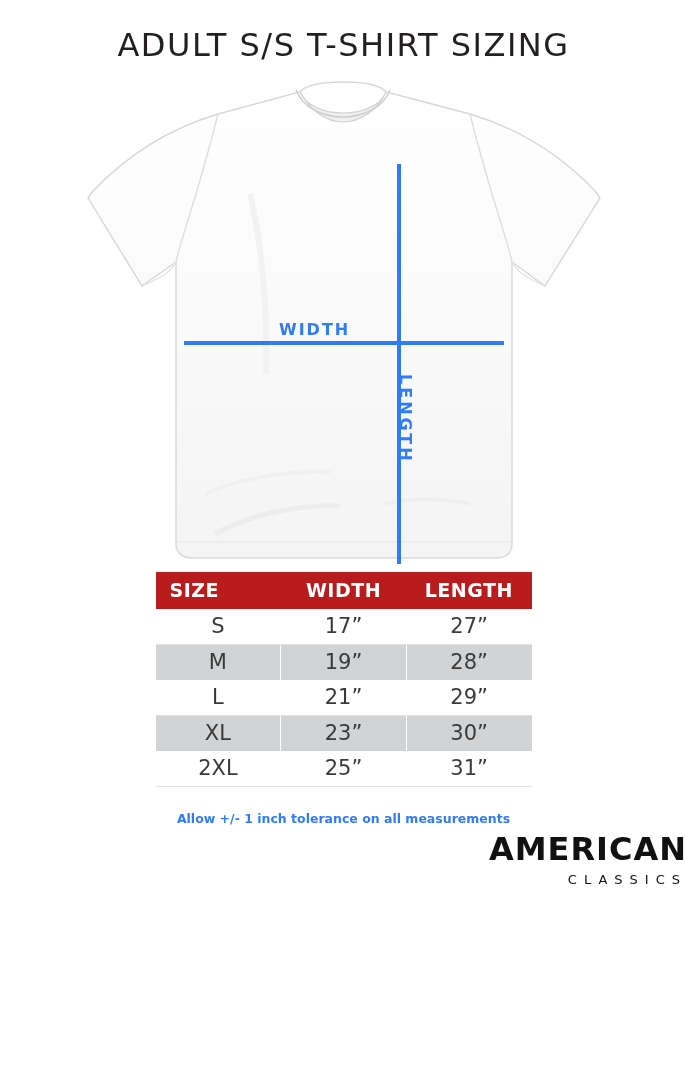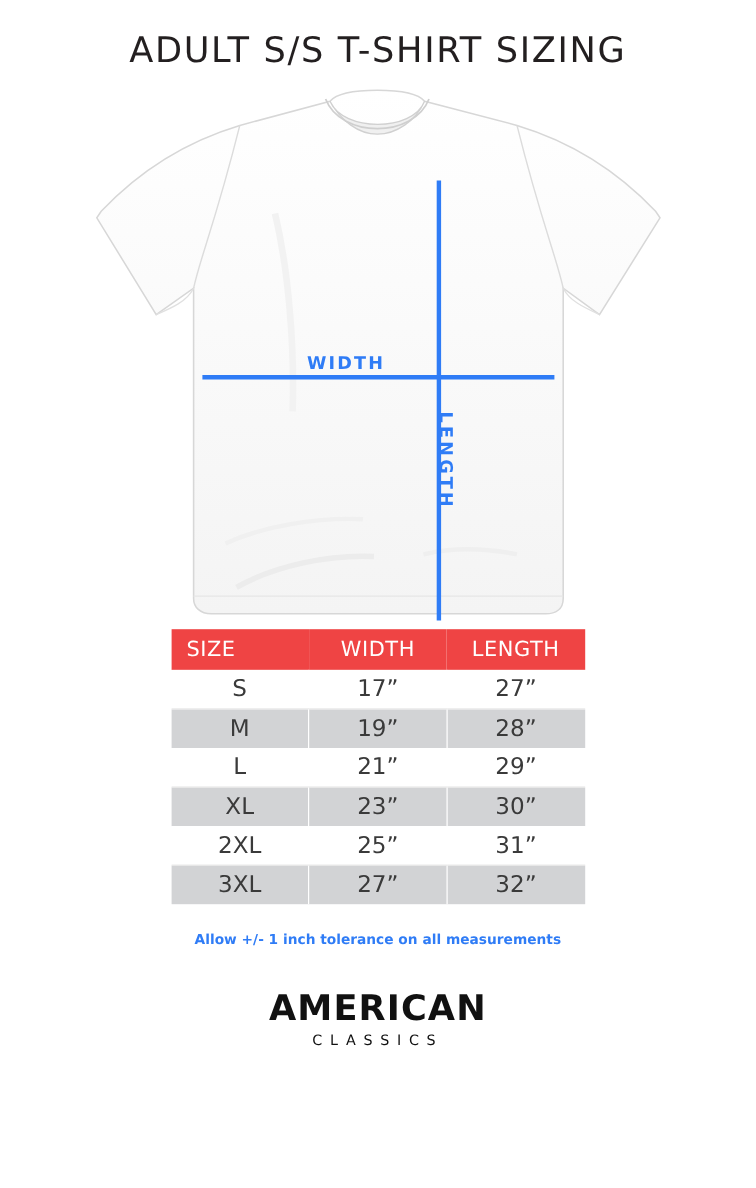--- a/index.html
+++ b/index.html
@@ -64,24 +64,24 @@
   .table-wrap {
     width: 376px;
     margin: 8px auto 0 auto;
   }
   table.size-table {
     border-collapse: collapse;
     width: 376px;
     table-layout: fixed;
   }
   table.size-table thead th {
-    background: #ef4444;
+    background: #b91c1c;
     color: #ffffff;
     font-size: 19px;
-    font-weight: normal;
+    font-weight: bold;
     padding: 7px 0 8px 0;
     font-family: "DejaVu Sans", sans-serif;
     letter-spacing: 0.5px;
   }
   table.size-table thead th.col-size { text-align: left; padding-left: 14px; }
   table.size-table thead th.col-width { text-align: center; }
   table.size-table thead th.col-length { text-align: center; }
 
   table.size-table td {
     font-size: 21px;
@@ -100,22 +100,22 @@
     text-align: center;
     color: #2f7cf6;
     font-size: 12.5px;
     font-weight: bold;
     margin-top: 24px;
     font-family: "DejaVu Sans", sans-serif;
   }
 
   
   .brand {
-    text-align: center;
-    margin-top: 36px;
+    text-align: right;
+    margin-top: 4px;
   }
   .brand-main {
     font-size: 32px;
     font-weight: bold;
     letter-spacing: 1px;
     color: #111111;
     font-family: "DejaVu Sans", sans-serif;
   }
   .brand-sub {
     font-size: 13px;
@@ -209,25 +209,20 @@
       <tr class="even">
         <td>XL</td>
         <td>23”</td>
         <td>30”</td>
       </tr>
       <tr class="odd">
         <td>2XL</td>
         <td>25”</td>
         <td>31”</td>
       </tr>
-      <tr class="even">
-        <td>3XL</td>
-        <td>27”</td>
-        <td>32”</td>
-      </tr>
     </tbody>
   </table>
 </div>
 
 <div class="tolerance">Allow +/- 1 inch tolerance on all measurements</div>
 
 <div class="brand">
   <div class="brand-main">AMERICAN</div>
   <div class="brand-sub">CLASSICS</div>
 </div>

